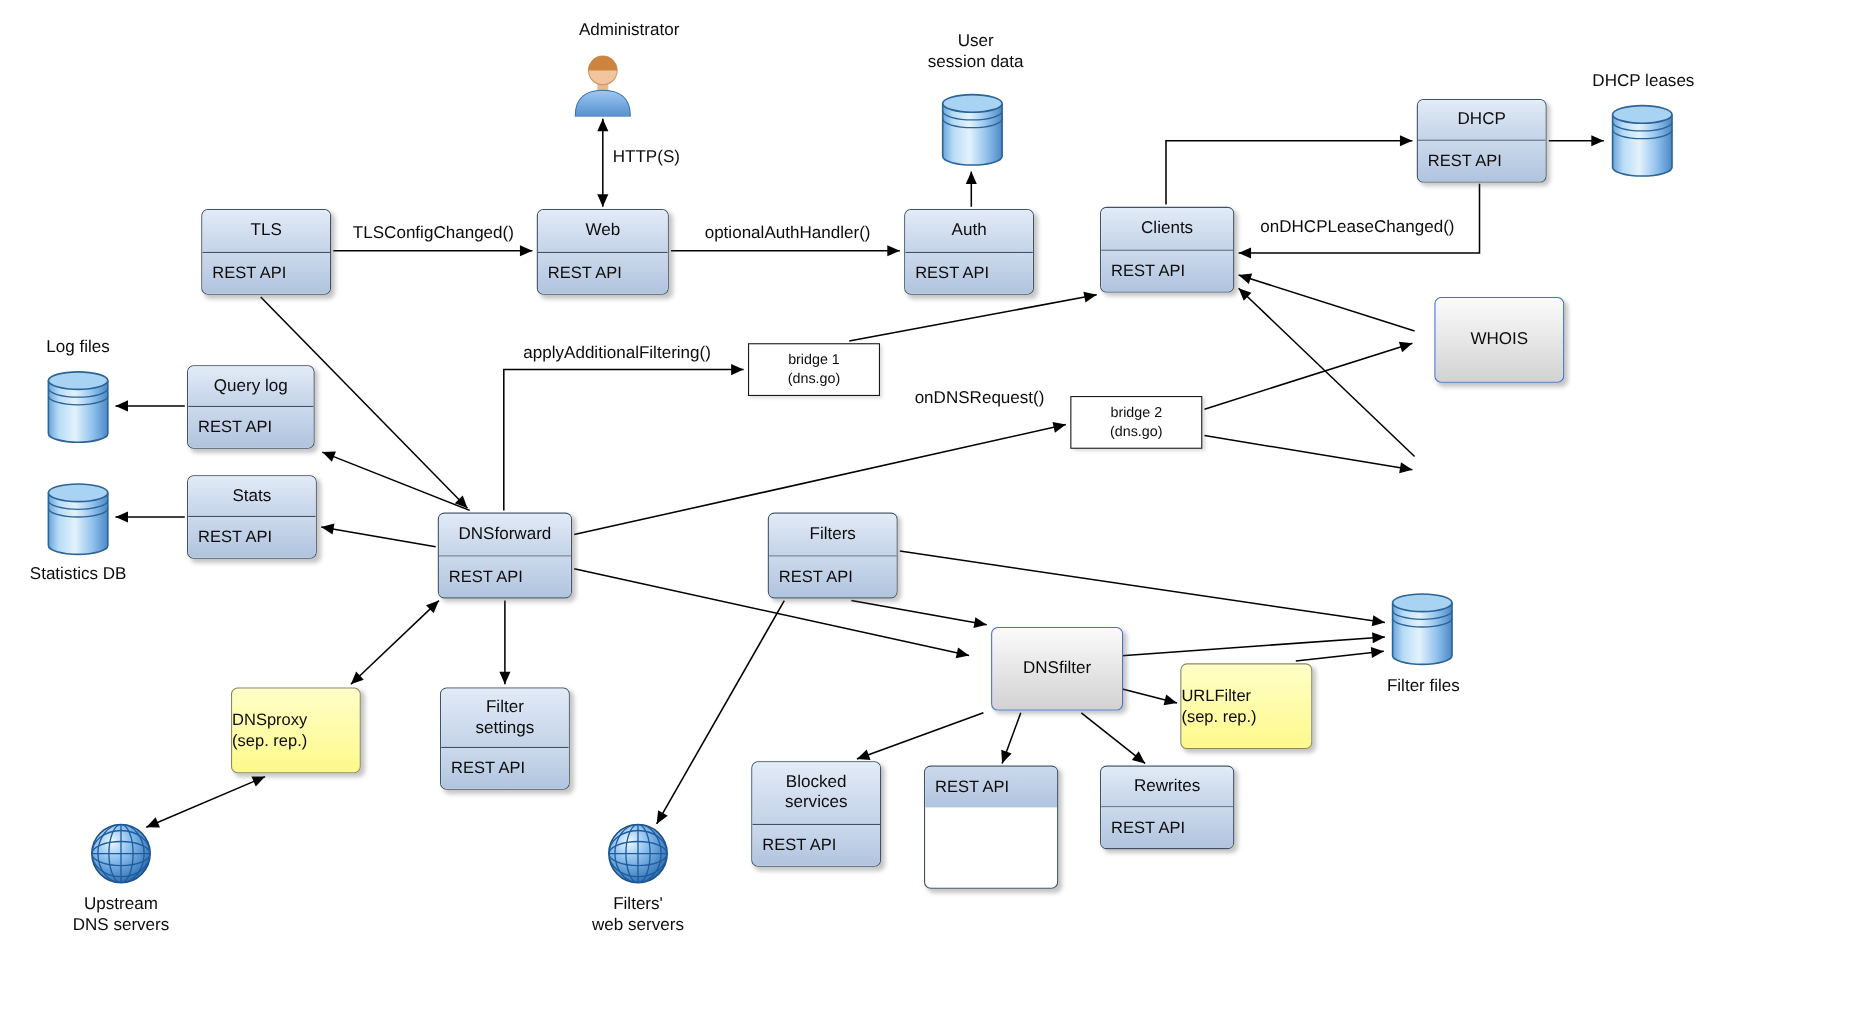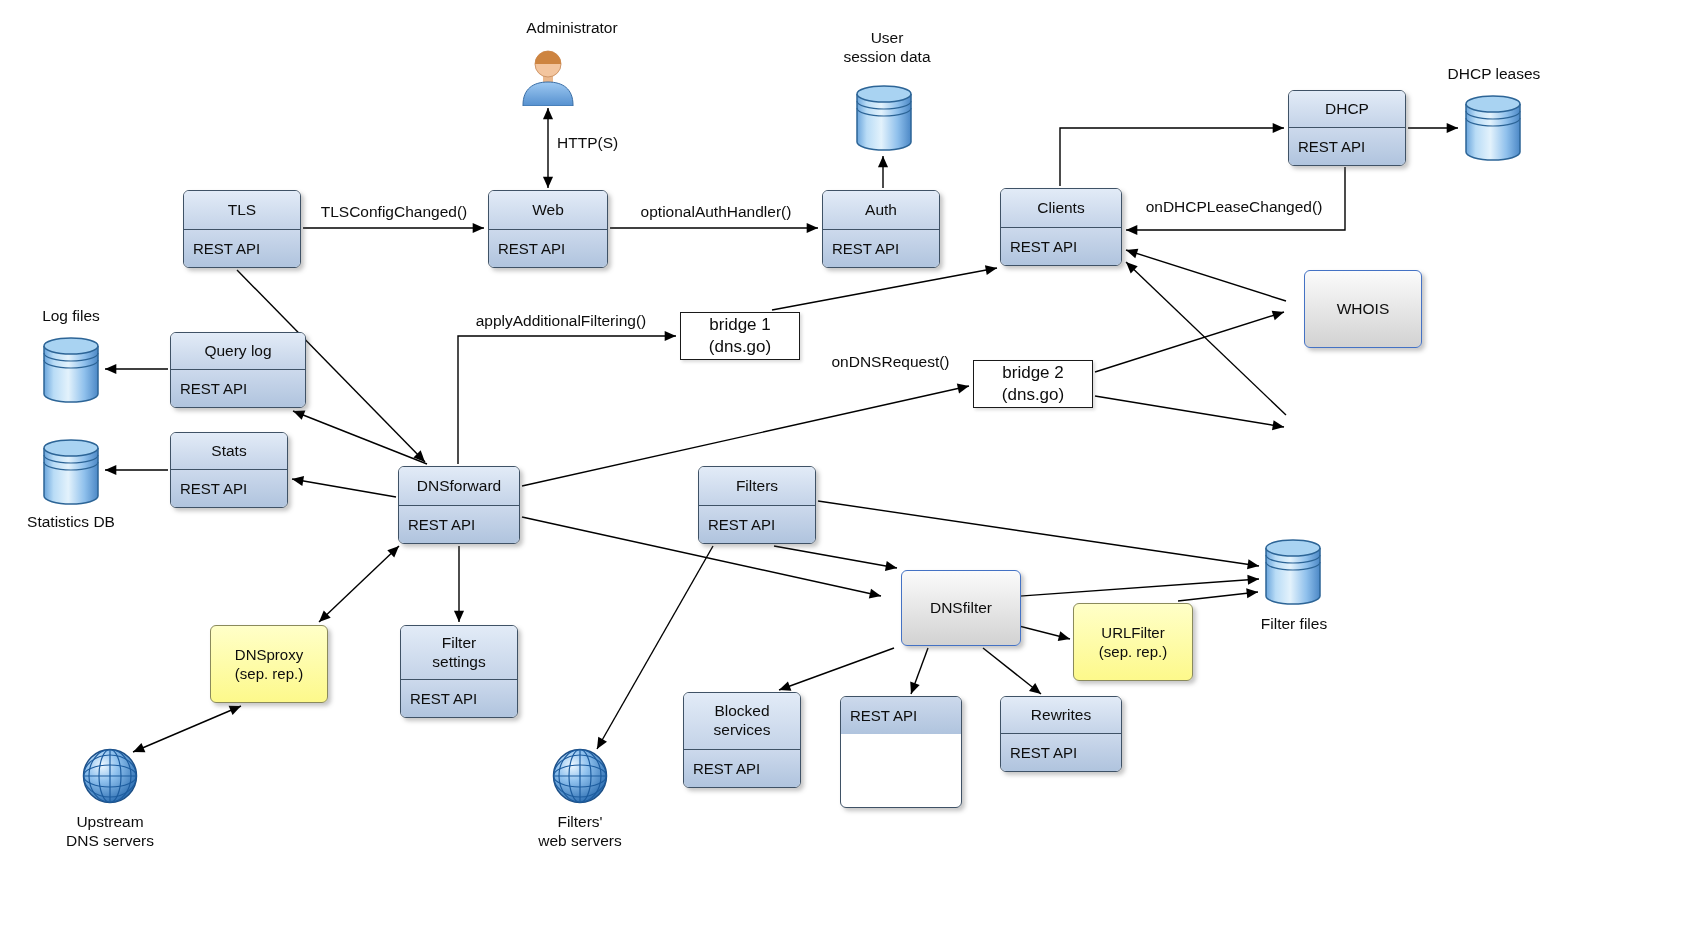--- a/index.html
+++ b/index.html
@@ -36,31 +36,31 @@
     display: flex; align-items: center;
     padding-left: 9px;
     font-size: 15px;
     background: linear-gradient(180deg, #ccd9ec, var(--component-fill-bottom, #b0c4de));
   }
   .node.bridge {
     border: 1px solid #1a1a1a; border-radius: 0;
     background: #ffffff;
     box-shadow: 2px 2px 3px rgba(90,90,90,.22);
     align-items: center; justify-content: center;
-    text-align: center; line-height: 1.3; font-size: 17px;
+    text-align: center; line-height: 1.3; font-size: 13px;
   }
   .node.service {
     border: 1.5px solid var(--service-border, #4472c4);
     background: linear-gradient(180deg, #fbfbfb, #d2d2d2);
     align-items: center; justify-content: center; text-align: center; margin-left: 16px;
   }
   .node.ext {
     border: 1.3px solid #8a8a5c;
     background: linear-gradient(180deg, #ffffc8, var(--external-fill, #fdf98b));
-    align-items: center; justify-content: center;
+    align-items: flex-start; justify-content: center;
     text-align: center; line-height: 1.3; font-size: 15px;
   }
   .icon { position: absolute; z-index: 2; }
   .lbl, .edge-lbl {
     position: absolute; z-index: 3;
     font-size: 15.5px; text-align: center; line-height: 1.25;
     color: #0d0d0d; white-space: nowrap;
   }
 </style>
 </head>
@@ -169,21 +169,21 @@
     <div class="sub">REST API</div>
   </div>
   <div class="node" style="left:1000px;top:188px;width:122px;height:78px">
     <div class="title">Clients</div>
     <div class="sub">REST API</div>
   </div>
   <div class="node" style="left:1288px;top:90px;width:118px;height:76px">
     <div class="title">DHCP</div>
     <div class="sub">REST API</div>
   </div>
-  <div class="node" style="left:170px;top:332px;width:136px;height:76px">
+  <div class="node" style="left:170px;top:332px;width:116px;height:76px">
     <div class="title">Query log</div>
     <div class="sub">REST API</div>
   </div>
   <div class="node" style="left:170px;top:432px;width:118px;height:76px">
     <div class="title">Stats</div>
     <div class="sub">REST API</div>
   </div>
   <div class="node" style="left:398px;top:466px;width:122px;height:78px">
     <div class="title">DNSforward</div>
     <div class="sub">REST API</div>

